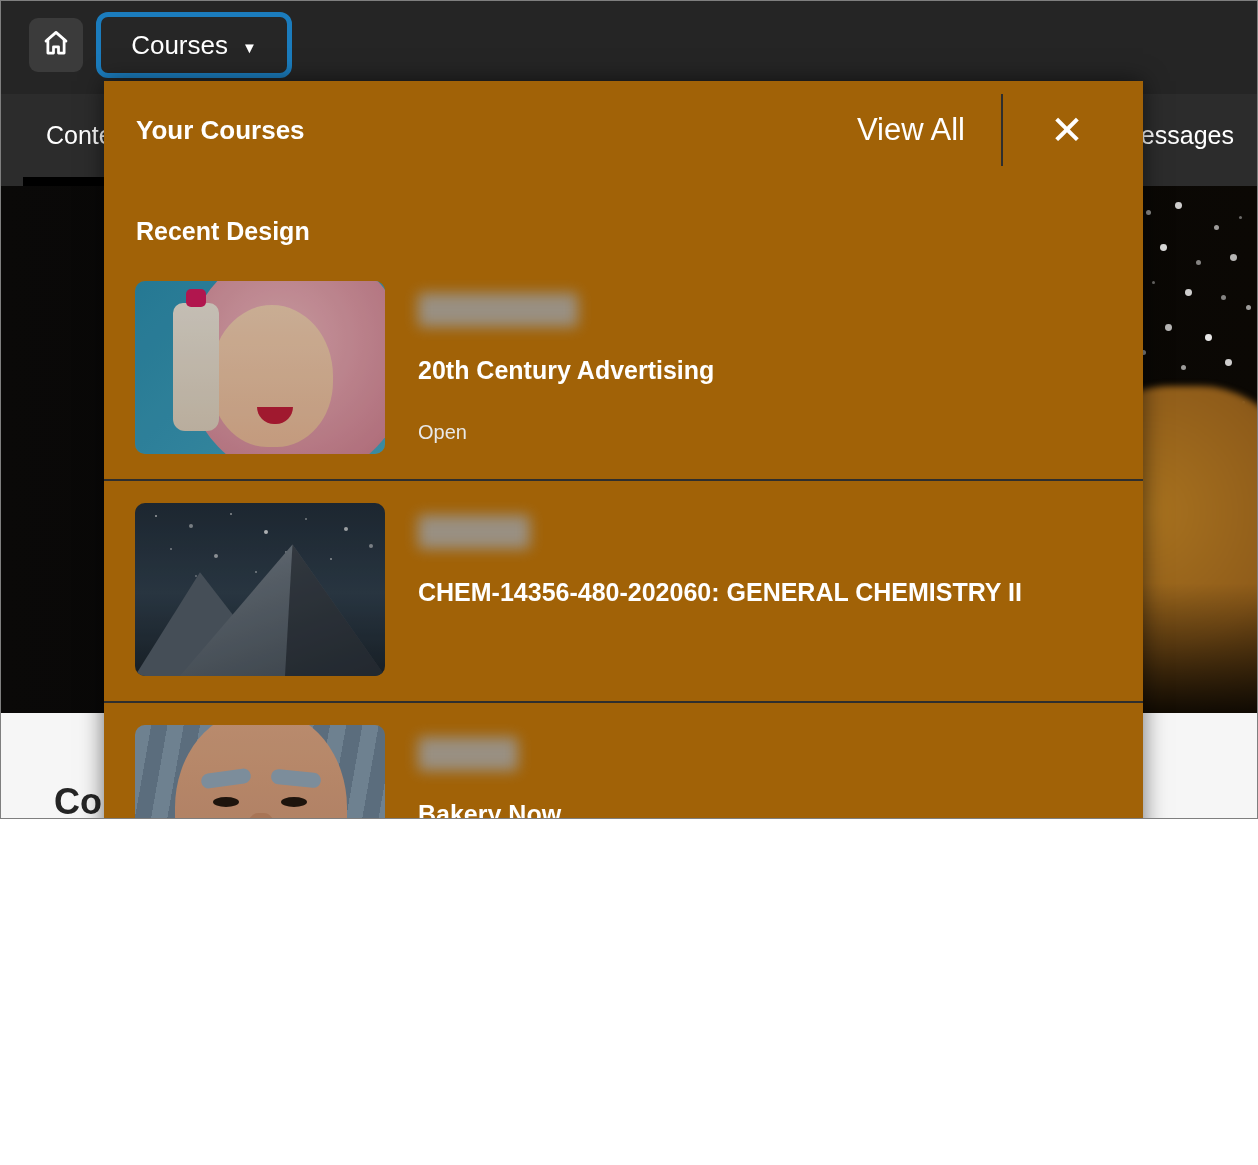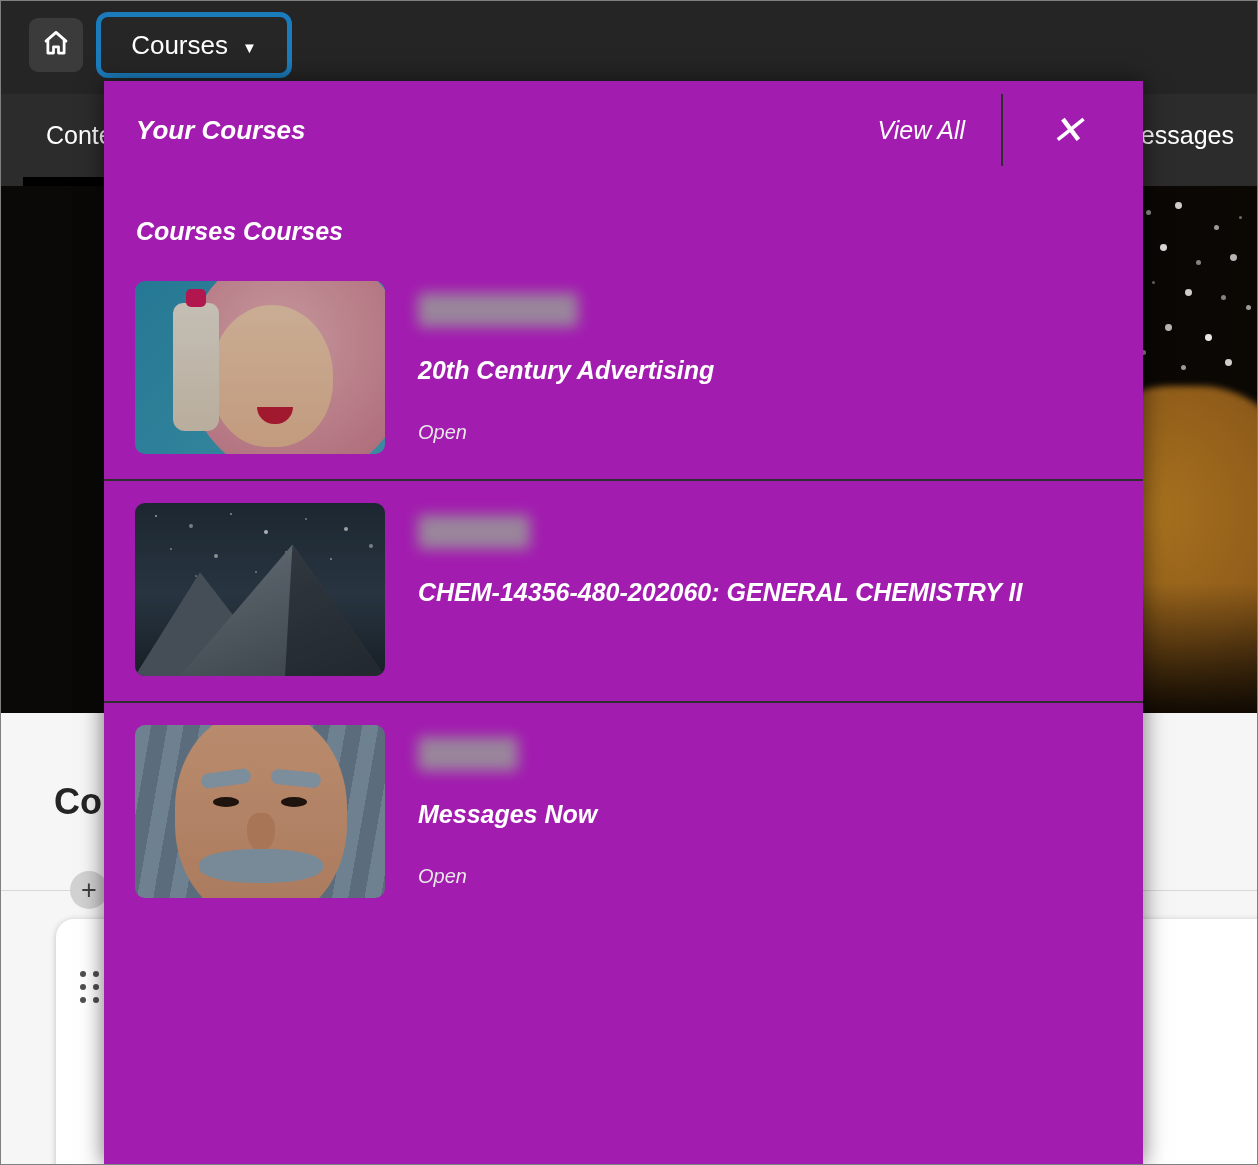--- a/index.html
+++ b/index.html
@@ -1,17 +1,17 @@
 <!DOCTYPE html>
 <html><head>
 <meta charset="utf-8">
 <style>
   html,body{margin:0;padding:0;background:#fff;}
   .screen{
-    position:relative;width:1258px;height:1165px;overflow:hidden;
+    position:relative;width:1258px;height:819px;overflow:hidden;
     box-sizing:border-box;border:1px solid #7f7f7f;background:#f6f6f6;
     font-family:"Liberation Sans",sans-serif;-webkit-font-smoothing:antialiased;
   }
   
   .topbar{position:absolute;left:0;top:0;width:100%;height:93px;background:#252525;z-index:1;}
   .home-btn{position:absolute;left:28px;top:17px;width:54px;height:54px;border-radius:9px;
     background:#3b3b3b;display:flex;align-items:center;justify-content:center;cursor:pointer;}
   .courses-btn{position:absolute;left:95px;top:11px;height:66px;min-width:196px;box-sizing:border-box;
     background:#262626;border:5px solid #1b7cbd;border-radius:12px;display:flex;align-items:center;
     justify-content:center;gap:14px;color:#fff;font-size:26px;padding:0 24px;cursor:pointer;}
@@ -54,26 +54,26 @@
   .content-heading{position:absolute;left:53px;top:68px;font-size:36px;font-weight:600;color:#252525;white-space:nowrap;}
   .content-divider{position:absolute;left:0;top:177px;width:100%;height:1px;background:#d8d8d8;}
   .add-btn{position:absolute;left:69px;top:158px;width:38px;height:38px;border-radius:50%;background:#d2d2d2;
     color:#3f3f3f;font-size:27px;display:flex;align-items:center;justify-content:center;cursor:pointer;line-height:1;}
   .content-card{position:absolute;left:55px;top:206px;right:-10px;height:260px;background:#fff;
     border-radius:18px 0 0 0;box-shadow:0 1px 6px rgba(0,0,0,.22);}
   .drag-handle{position:absolute;left:24px;top:52px;width:22px;height:34px;cursor:grab;
     display:grid;grid-template-columns:6px 6px;grid-template-rows:6px 6px 6px;gap:7px;}
   .drag-handle i{width:6px;height:6px;border-radius:50%;background:#4f4f4f;}
   
-  .panel{position:absolute;left:103px;top:80px;width:1039px;height:1085px;background:#a21caf;z-index:10;
-    box-shadow:0 0 22px rgba(0,0,0,.55);color:#fff;font-style:italic;}
+  .panel{position:absolute;left:103px;top:80px;width:1039px;height:1085px;background:#a16207;z-index:10;
+    box-shadow:0 0 22px rgba(0,0,0,.55);color:#fff;}
   .panel-header{position:absolute;left:0;top:0;right:0;height:98px;display:flex;align-items:center;
     padding:0 50px 0 32px;box-sizing:border-box;}
   .panel-title{flex:1;font-size:26px;font-weight:700;}
-  .view-all{font-size:25px;font-weight:400;color:#fff;cursor:pointer;margin-right:36px;}
+  .view-all{font-size:31px;font-weight:400;color:#fff;cursor:pointer;margin-right:36px;}
   .header-vdiv{width:2px;height:72px;background:#2e2e2e;margin-right:38px;}
   .close-btn{width:52px;height:52px;display:flex;align-items:center;justify-content:center;cursor:pointer;
     font-size:40px;font-weight:300;color:#fff;line-height:1;}
   .section-heading{position:absolute;left:32px;top:136px;font-size:25px;font-weight:700;}
   .rows{position:absolute;left:0;top:178px;right:0;}
   .course-row{display:flex;gap:33px;padding:22px 40px 25px 31px;border-top:2px solid #2e2e2e;cursor:pointer;}
   .course-row:first-child{border-top:none;}
   .thumb{width:250px;height:173px;border-radius:10px;overflow:hidden;position:relative;flex:0 0 auto;background:#222;}
   .thumb .ovl{position:absolute;inset:0;background:rgba(0,0,0,.18);}
   .course-text{display:flex;flex-direction:column;padding-top:12px;min-width:0;}
@@ -182,21 +182,21 @@
   <div class="panel">
     <div class="panel-header">
       <div class="panel-title">Your Courses</div>
       <div class="view-all">View All</div>
       <div class="header-vdiv"></div>
       <div class="close-btn">
         <span>✕</span>
       </div>
     </div>
 
-    <div class="section-heading">Courses Courses</div>
+    <div class="section-heading">Recent Design</div>
 
     <div class="rows">
 
       <div class="course-row">
         <div class="thumb t-adv">
           <div class="adv-hair"></div>
             <div class="adv-face"></div>
             <div class="adv-lips"></div>
           <div class="adv-bottle"></div>
             <div class="adv-cap"></div>
@@ -230,21 +230,21 @@
           <div class="ein-brow l"></div>
             <div class="ein-brow r"></div>
           <div class="ein-eye l"></div>
             <div class="ein-eye r"></div>
           <div class="ein-nose"></div>
             <div class="ein-must"></div>
             <div class="ein-ovl"></div>
         </div>
         <div class="course-text">
           <div class="redacted" style="width:100px;"></div>
-          <div class="course-title">Messages Now</div>
+          <div class="course-title">Bakery Now</div>
           <div class="course-status">Open</div>
         </div>
       </div>
 
     </div>
   </div>
 
 </div>
 
 </body></html>

